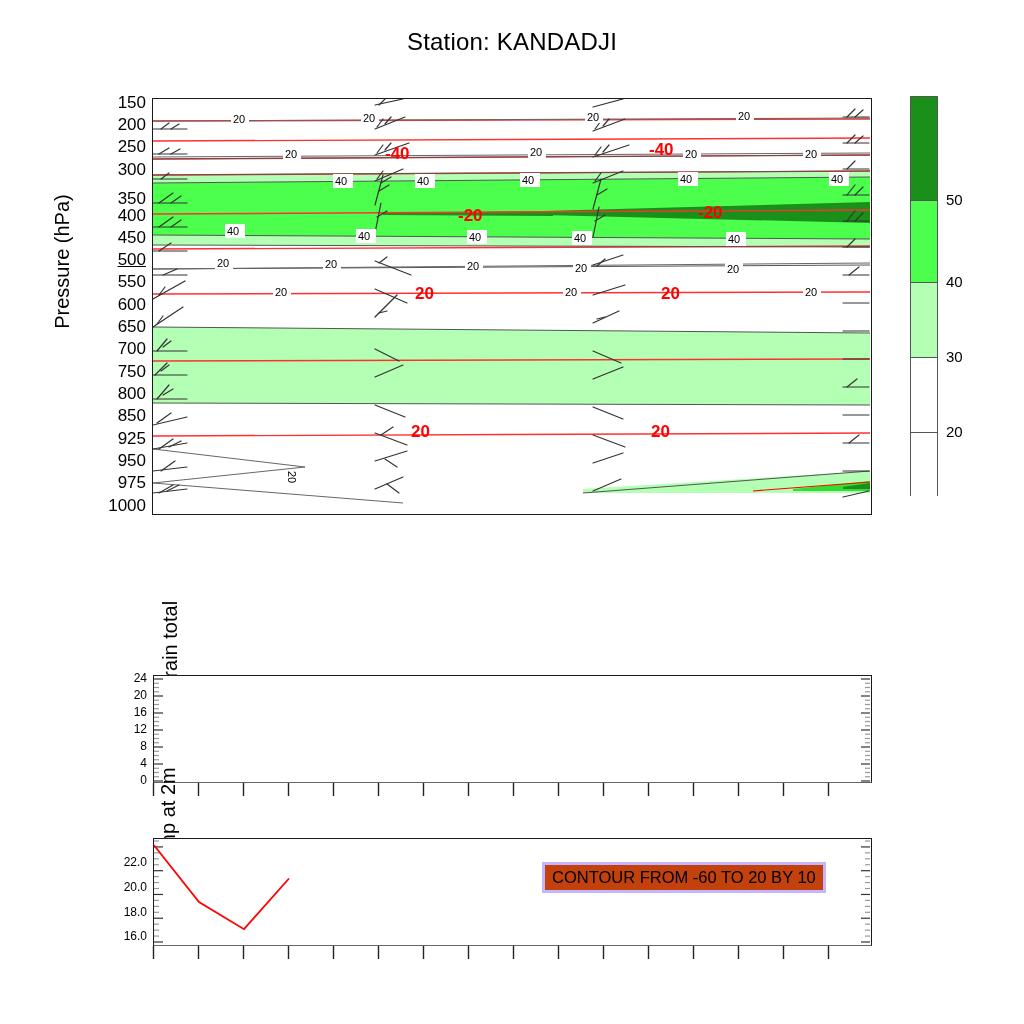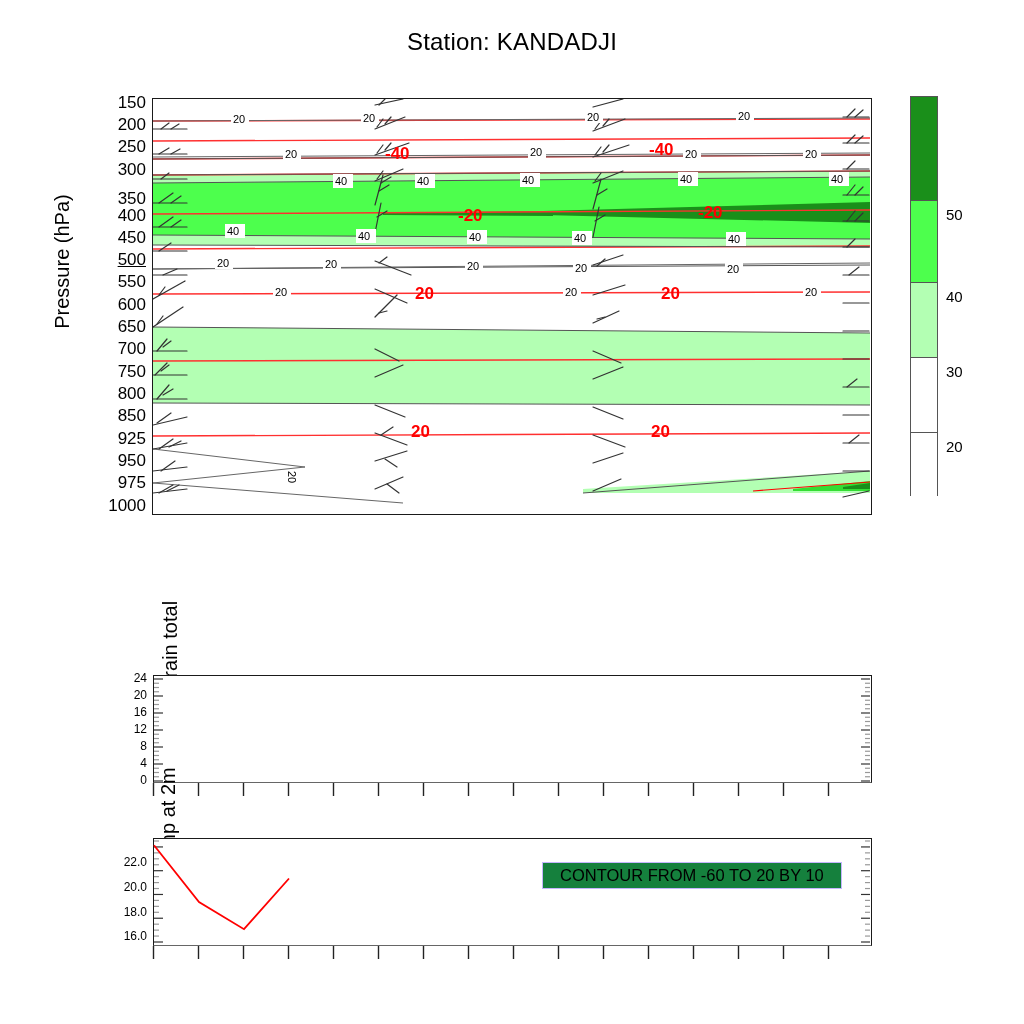--- a/index.html
+++ b/index.html
@@ -18,39 +18,39 @@
   .ylab{position:absolute;right:0;text-align:right;font-size:17px;
         line-height:17px;transform:translateY(-9px);white-space:nowrap;}
   #ylabels{left:60px;top:98px;width:86px;height:417px;position:absolute;}
   #ytitle{left:-48px;top:250px;width:220px;text-align:center;font-size:20px;
           transform:rotate(-90deg);transform-origin:50% 50%;}
   
   #cbar{left:910px;top:96px;width:28px;height:400px;border:1px solid #555;
         box-sizing:border-box;}
   .cband{width:100%;box-sizing:border-box;}
   .cbtick{position:absolute;left:36px;font-size:15px;transform:translateY(-8px);
-          white-space:nowrap;margin-top:15px;}
+          white-space:nowrap;}
   
   #rain-panel{left:153px;top:675px;width:719px;height:108px;
               border:1.4px solid #1a1a1a;border-bottom-color:#666;
               box-sizing:border-box;background:#fff;}
   #temp-panel{left:153px;top:838px;width:719px;height:108px;
               border:1.4px solid #1a1a1a;border-bottom-color:#666;
               box-sizing:border-box;background:#fff;}
   #rain-title{left:60px;top:645px;width:220px;text-align:center;font-size:20px;
               transform:rotate(-90deg);transform-origin:50% 50%;}
   #temp-title{left:58px;top:808px;width:220px;text-align:center;font-size:20px;
               transform:rotate(-90deg);transform-origin:50% 50%;}
   .sublab{position:absolute;right:0;text-align:right;font-size:12px;
           transform:translateY(-7px);white-space:nowrap;}
   #rain-ylabels{left:100px;top:675px;width:47px;height:108px;position:absolute;}
   #temp-ylabels{left:90px;top:838px;width:57px;height:108px;position:absolute;}
   
-  #contour-box{left:542px;top:862px;padding:3px 17px;border:1px solid #c4b5fd;
-               background:#15803d;font-size:16.5px;white-space:nowrap;}
+  #contour-box{left:542px;top:862px;padding:3px 7px;border:3px solid #c4b5fd;
+               background:#c2410c;font-size:16.5px;white-space:nowrap;}
   svg{display:block;overflow:visible;}
   text{font-family:"Liberation Sans",sans-serif;}
 </style>
 </head>
 <body>
 
 <div class="abs" id="title">Station: KANDADJI</div>
 
 <div class="abs" id="ytitle">Pressure (hPa)</div>
 <div id="ylabels">

